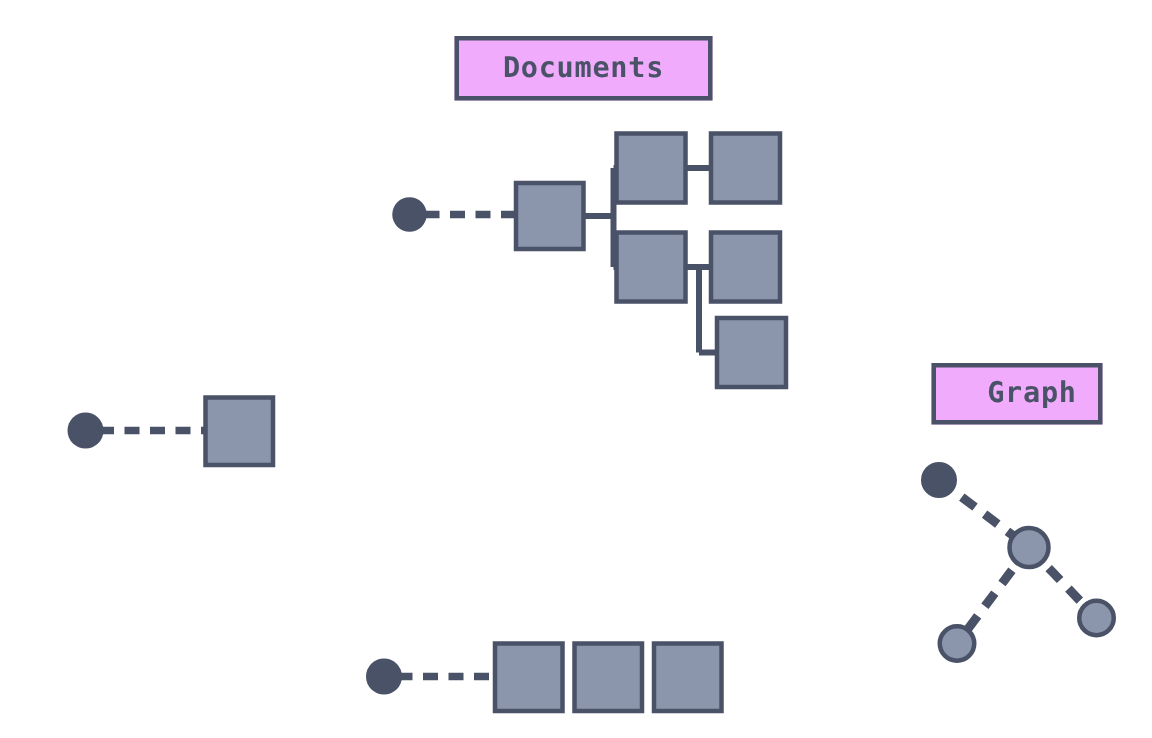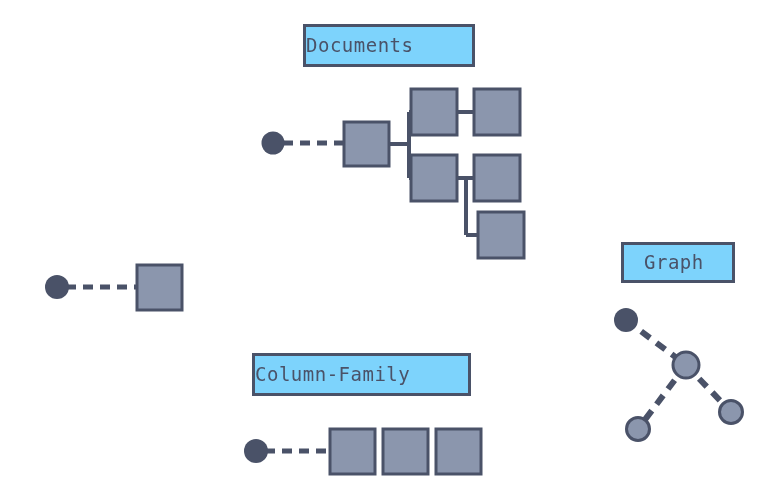--- a/index.html
+++ b/index.html
@@ -17,24 +17,26 @@
   #diagram-root {
     position: absolute;
     left: 0;
     top: 0;
     width: 768px;
     height: 492px;
   }
   .label-box {
     position: absolute;
     box-sizing: border-box;
-    background: #7dd3fc;
+    background: #f0abfc;
     border: 3px solid #4a5268;
     display: flex;
     align-items: center;
+    justify-content: center;
+    font-weight: bold;
   }
   .label-box .label-text {
     font-family: "DejaVu Sans Mono", "Liberation Mono", monospace;
     font-size: 19px;
     letter-spacing: 0.5px;
     color: #4a5268;
     white-space: nowrap;
     line-height: 1;
   }
   #label-documents { left: 303px; top: 24px;  width: 172px; height: 43px; }
@@ -47,23 +49,20 @@
 </head>
 <body>
 
 <div id="diagram-root">
 
   <div class="label-box" id="label-documents">
     <span class="label-text">Documents</span>
   </div>
 
 
-  <div class="label-box" id="label-columnfamily">
-    <span class="label-text">Column-Family</span>
-  </div>
 
   <div class="label-box" id="label-graph">
     <span class="label-text">Graph</span>
   </div>
 
   <svg width="768" height="492" viewBox="0 0 768 492">
 
     <g>
 
       <line x1="283" y1="143" x2="345" y2="143" stroke="#4a5268" stroke-width="5" stroke-dasharray="10 7"></line>

